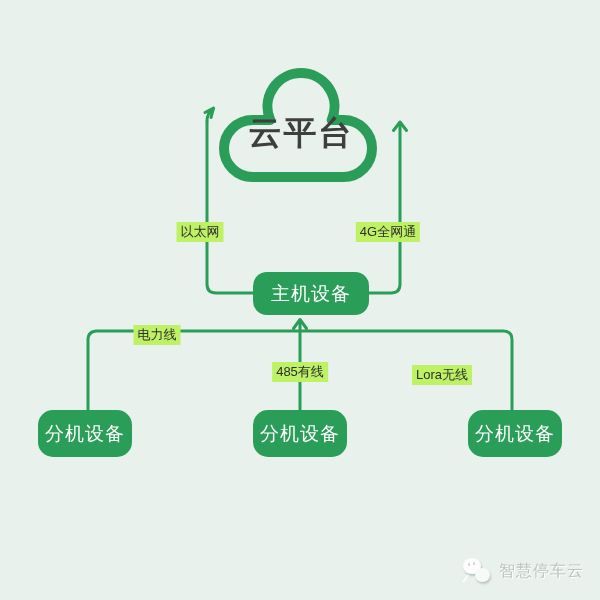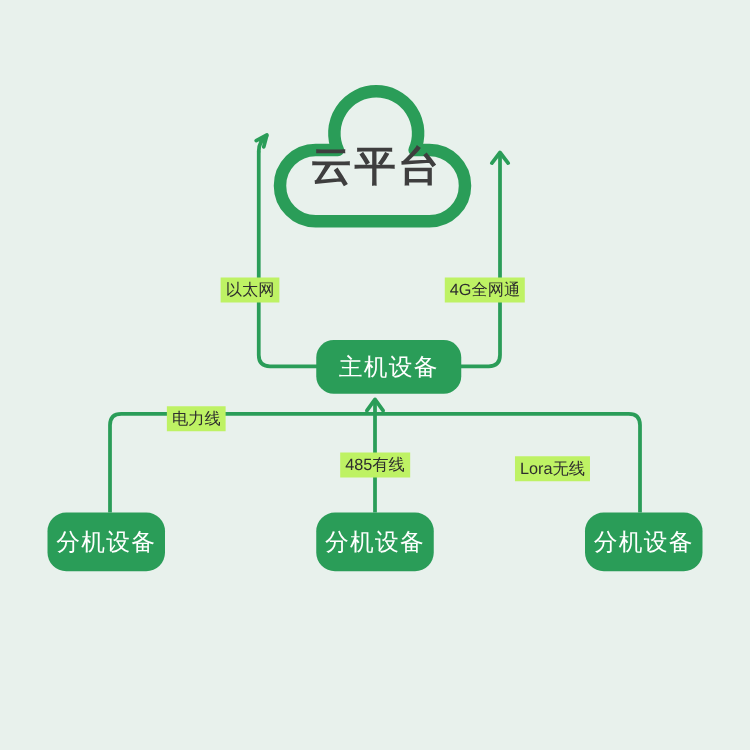--- a/index.html
+++ b/index.html
@@ -101,14 +101,24 @@
   <div class="node node-t3">
     <span>分机设备</span>
   </div>
 
   <div class="link-label lbl-ethernet">以太网</div>
   <div class="link-label lbl-4g">4G全网通</div>
   <div class="link-label lbl-power">电力线</div>
   <div class="link-label lbl-485">485有线</div>
   <div class="link-label lbl-lora">Lora无线</div>
 
+  <div class="watermark">
+    <div class="wm-icon">
+      <div class="tail"></div>
+      <div class="b1"></div>
+      <div class="e e1"></div>
+      <div class="e e2"></div>
+      <div class="b2"></div>
+    </div>
+    <span class="wm-text">智慧停车云</span>
+  </div>
 
 </div>
 
 </body></html>

